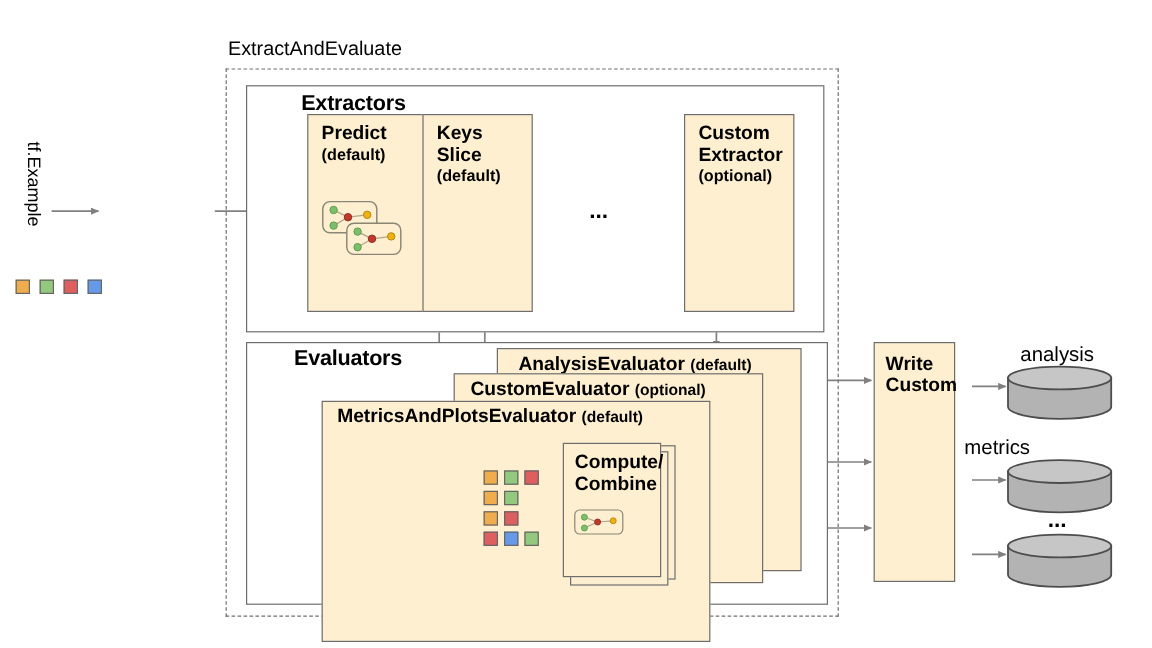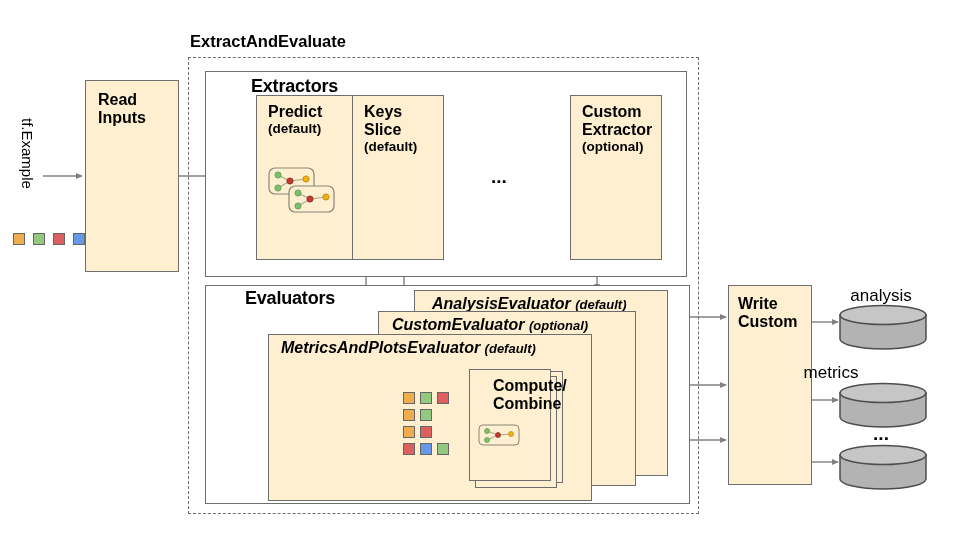--- a/index.html
+++ b/index.html
@@ -9,27 +9,27 @@
 
   .abs{position:absolute;box-sizing:border-box;}
 
   
   .cream{background:#fdefd0;border:1.5px solid #6e6e6e;}
   .white{background:#ffffff;border:1.5px solid #6e6e6e;}
   .dashed{background:transparent;border:1.6px dashed #6e6e6e;}
 
   
   .sect-title{font-size:18px;font-weight:bold;letter-spacing:-0.2px;margin-left:34px;}
-  .outer-title{font-size:16.5px;font-weight:bold;}
+  .outer-title{font-size:16.5px;font-weight:normal;}
 
   
   .pbox-txt{font-size:16px;font-weight:bold;line-height:1.12;}
   .pbox-sub{font-size:13.5px;font-weight:bold;line-height:1.15;}
 
-  .ev-title{font-size:16px;font-weight:bold;white-space:nowrap;font-style:italic;}
+  .ev-title{font-size:16px;font-weight:bold;white-space:nowrap;}
   .ev-title .sub{font-size:13px;font-weight:bold;}
 
   .cyl-label{font-size:17px;font-weight:normal;text-align:center;}
   .dots{font-size:19px;font-weight:bold;line-height:1;}
 
   .vlabel{font-size:15px;transform-origin:0 0;white-space:nowrap;}
 
   .sq{position:absolute;width:12px;height:12px;border:1.6px solid #666;box-sizing:border-box;}
 
   svg{position:absolute;left:0;top:0;width:960px;height:540px;overflow:visible;
@@ -90,26 +90,20 @@
 
   <div class="abs vlabel" style="left:36px;top:118px;transform:rotate(90deg);">tf.Example</div>
 
   <div class="abs" style="left:13px;top:233px;width:72px;height:16px;">
     <span class="sq" style="left:0;top:0;background:#f0ad4e;"></span>
     <span class="sq" style="left:20px;top:0;background:#92c97e;"></span>
     <span class="sq" style="left:40px;top:0;background:#dd5f5f;"></span>
     <span class="sq" style="left:60px;top:0;background:#6699e8;"></span>
   </div>
 
-  <div class="abs cream" style="left:85px;top:80px;width:94px;height:192px;">
-    <div class="pbox-txt" style="padding:10px 0 0 12px;">
-      <div>Read</div>
-      <div>Inputs</div>
-    </div>
-  </div>
 
   <div class="abs outer-title" style="left:190px;top:32px;">ExtractAndEvaluate</div>
 
   <div class="abs dashed" style="left:188px;top:57px;width:511px;height:457px;"></div>
 
   <div class="abs white" style="left:205px;top:71px;width:482px;height:206px;"></div>
   <div class="abs sect-title" style="left:217px;top:76px;">Extractors</div>
 
   <div class="abs cream" style="left:220px;top:95px;width:106px;height:165px;margin-left:36px;">
     <div class="pbox-txt" style="padding:7px 0 0 11px;">
@@ -174,21 +168,21 @@
     </div>
   </div>
 
   <div class="abs cream" style="left:378px;top:311px;width:258px;height:175px;">
     <div class="ev-title" style="padding:4px 0 0 13px;">
       <span>CustomEvaluator</span>
       <span class="sub">(optional)</span>
     </div>
   </div>
 
-  <div class="abs cream" style="left:268px;top:334px;width:324px;height:167px;">
+  <div class="abs cream" style="left:268px;top:334px;width:324px;height:201px;">
     <div class="ev-title" style="padding:4px 0 0 12px;">
       <span>MetricsAndPlotsEvaluator</span>
       <span class="sub">(default)</span>
     </div>
 
 
     <div class="abs" style="left:134px;top:57px;width:62px;height:62px;">
       <span class="sq" style="left:0;top:0;background:#f0ad4e;"></span>
       <span class="sq" style="left:17px;top:0;background:#92c97e;"></span>
       <span class="sq" style="left:34px;top:0;background:#dd5f5f;"></span>
@@ -199,41 +193,41 @@
       <span class="sq" style="left:0;top:34px;background:#f0ad4e;"></span>
       <span class="sq" style="left:17px;top:34px;background:#dd5f5f;"></span>
 
       <span class="sq" style="left:0;top:51px;background:#dd5f5f;"></span>
       <span class="sq" style="left:17px;top:51px;background:#6699e8;"></span>
       <span class="sq" style="left:34px;top:51px;background:#92c97e;"></span>
     </div>
 
     <div class="abs cream" style="left:212px;top:36px;width:82px;height:112px;"></div>
     <div class="abs cream" style="left:206px;top:41px;width:82px;height:112px;"></div>
-    <div class="abs cream" style="left:200px;top:34px;width:82px;height:112px;padding-left:14px;">
+    <div class="abs cream" style="left:200px;top:34px;width:82px;height:112px;">
       <div class="pbox-txt" style="padding:7px 0 0 9px;">
         <div>Compute/</div>
         <div>Combine</div>
       </div>
       <svg style="position:absolute;left:8px;top:52px;width:50px;height:28px;" viewBox="0 0 50 28">
         <rect x="1" y="3" width="40" height="20" rx="4" fill="#fdefd0" stroke="#8a8575" stroke-width="1"></rect>
         <g stroke="#b0a58c" stroke-width="1">
           <line x1="9" y1="9" x2="20" y2="13"></line>
             <line x1="9" y1="18" x2="20" y2="13"></line>
           <line x1="20" y1="13" x2="33" y2="12"></line>
         </g>
         <circle cx="9" cy="9" r="2.5" fill="#7cbf6a" stroke="#5f9a50" stroke-width="0.7"></circle>
         <circle cx="9" cy="18" r="2.5" fill="#7cbf6a" stroke="#5f9a50" stroke-width="0.7"></circle>
         <circle cx="20" cy="13" r="2.5" fill="#c0392b" stroke="#8e2b20" stroke-width="0.7"></circle>
         <circle cx="33" cy="12" r="2.5" fill="#eeb111" stroke="#b5860a" stroke-width="0.7"></circle>
       </svg>
     </div>
   </div>
 
-  <div class="abs cream" style="left:728px;top:285px;width:84px;height:200px;">
+  <div class="abs cream" style="left:728px;top:285px;width:68px;height:200px;">
     <div class="pbox-txt" style="padding:9px 0 0 9px;">
       <div>Write</div>
       <div>Custom</div>
     </div>
   </div>
 
   <div class="abs cyl-label" style="left:833px;top:286px;width:96px;">analysis</div>
   <svg style="position:absolute;left:838px;top:305px;width:90px;height:44px;" viewBox="0 0 90 44">
     <path d="M2,10 L2,34 A43,10 0 0 0 88,34 L88,10 Z" fill="#b3b3b3" stroke="#4d4d4d" stroke-width="1.5"></path>
     <ellipse cx="45" cy="10" rx="43" ry="9.5" fill="#c6c6c6" stroke="#4d4d4d" stroke-width="1.5"></ellipse>

